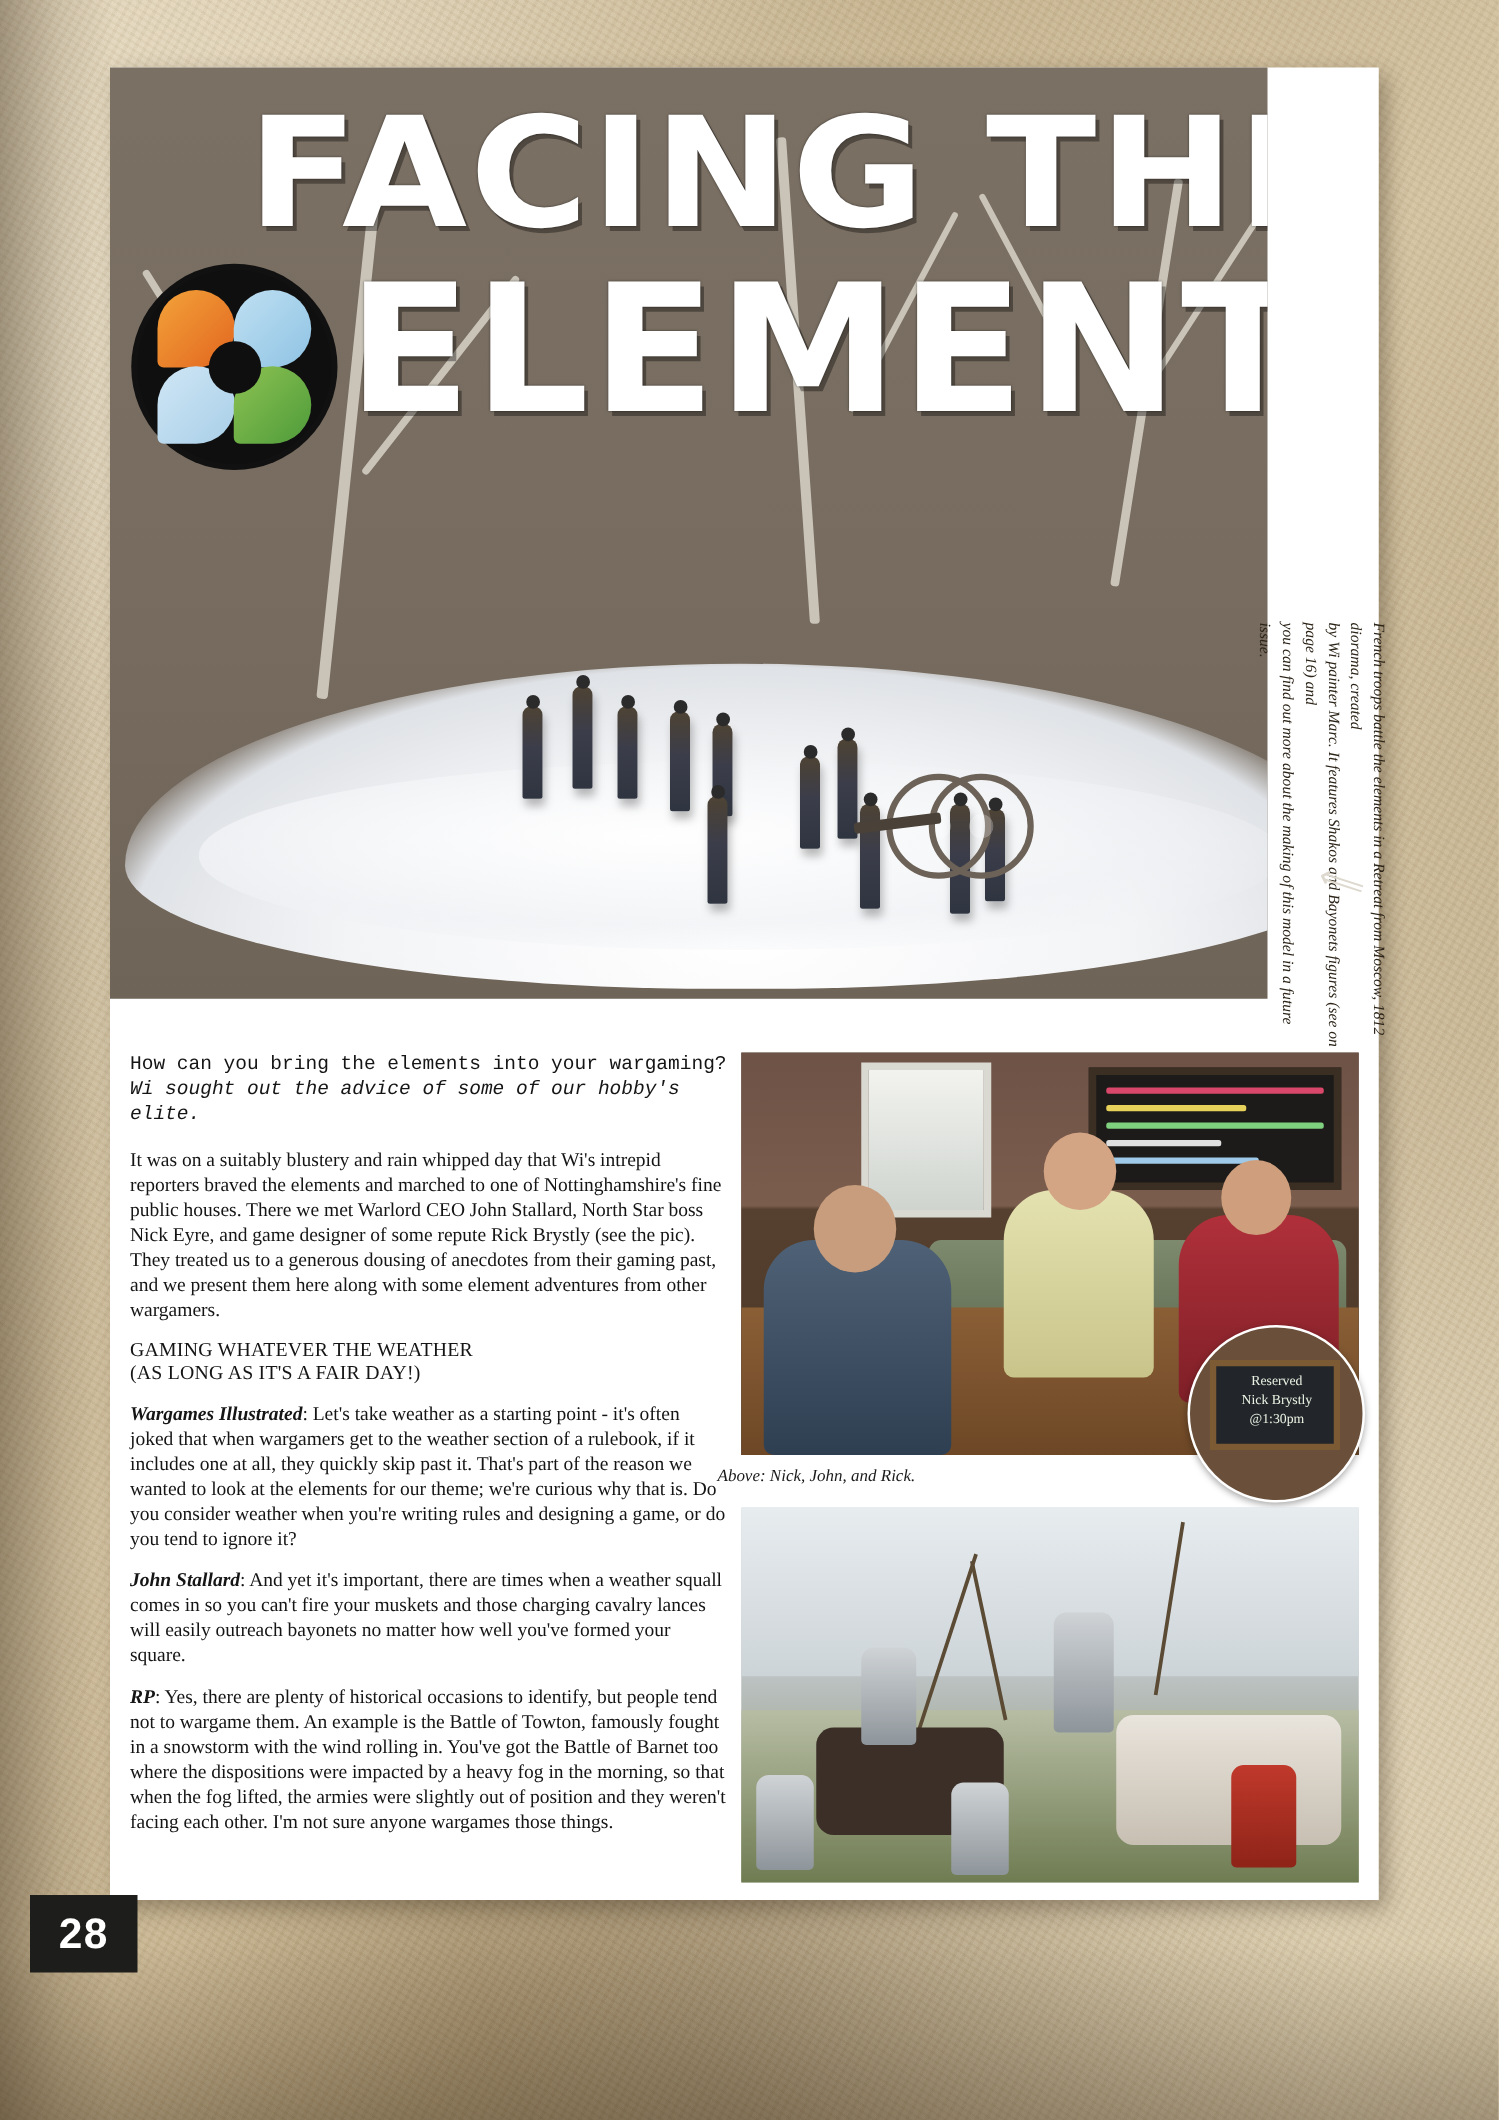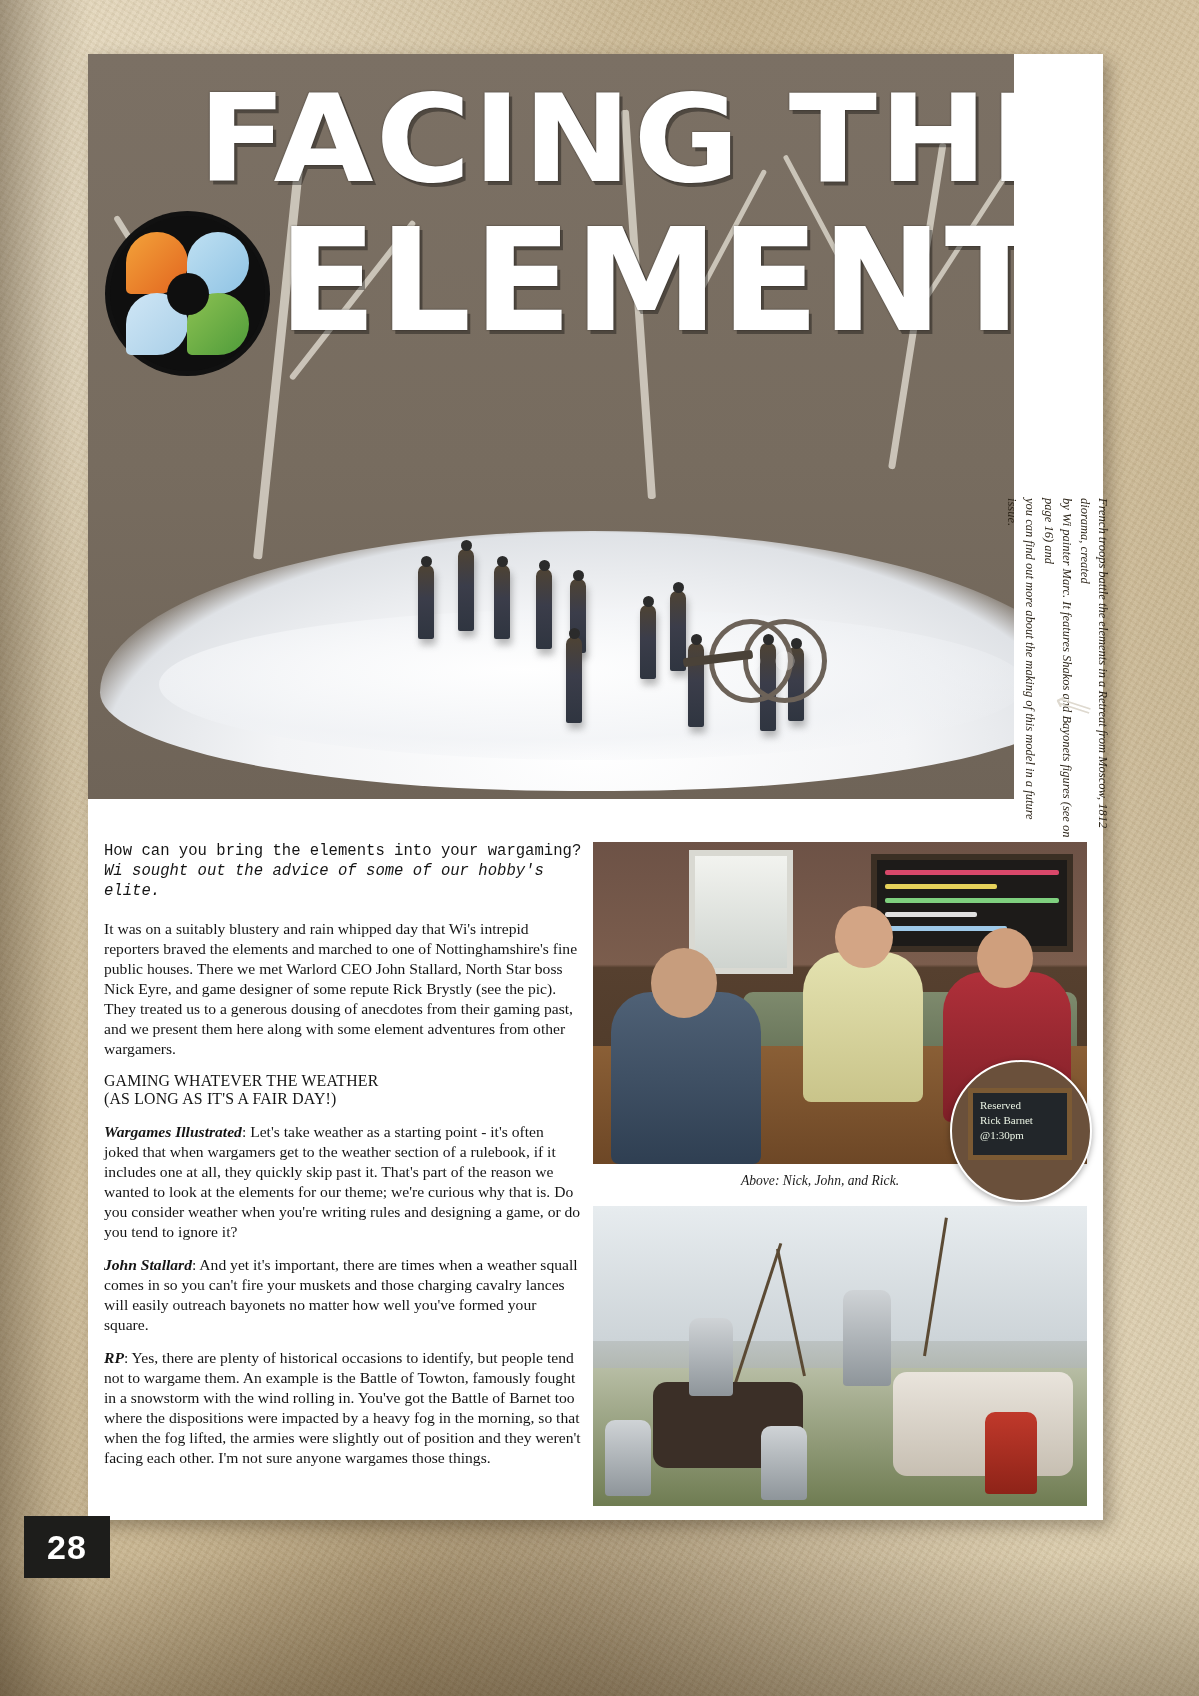--- a/index.html
+++ b/index.html
@@ -293,30 +293,31 @@
     background: #6a503b;
     border: 2px solid #ffffff;
     box-shadow: 0 2px 6px rgba(0,0,0,0.35);
   }
   .chalk-badge .slate {
     position:absolute; left: 16px; top: 26px; width: 104px; height: 72px;
     background: #22262a; border: 5px solid #7b5a34;
     color: #eaf3e4; font-family: "Liberation Serif", serif;
     font-size: 11px; line-height: 1.35; padding: 5px 4px 0 7px;
     box-sizing: border-box;
+    text-align: center;
   }
 
   .cap {
     position: absolute;
     font-style: italic;
     font-size: 13.6px;
     line-height: 1.3;
     color: #1b1b1b;
   }
-  .cap-pub { left: 517px; top: 1118px; width: 430px; text-align: center; }
+  .cap-pub { left: 486px; top: 1118px; width: 430px; }
 
   .photo-art {
     position: absolute;
     left: 505px;
     top: 1152px;
     width: 494px;
     height: 300px;
     overflow: hidden;
     background: linear-gradient(180deg,#d8dde2 0%,#c2c8cb 40%,#9aa08c 75%,#7d8a62 100%);
   }
@@ -444,21 +445,21 @@
         <div class="head"></div>
       </div>
     <div class="person p-red">
         <div class="head"></div>
       </div>
   </div>
 
   <div class="chalk-badge">
     <div class="slate">
       <div>Reserved</div>
-      <div>Rick Barnet</div>
+      <div>Nick Brystly</div>
       <div>@1:30pm</div>
     </div>
   </div>
 
   <div class="cap cap-pub">Above: Nick, John, and Rick.</div>
 
   <div class="photo-art">
     <div class="art-sky"></div>
     <div class="art-ground"></div>
     <div class="lance" style="left:140px; bottom:120px; height:150px; transform:rotate(18deg);"></div>

